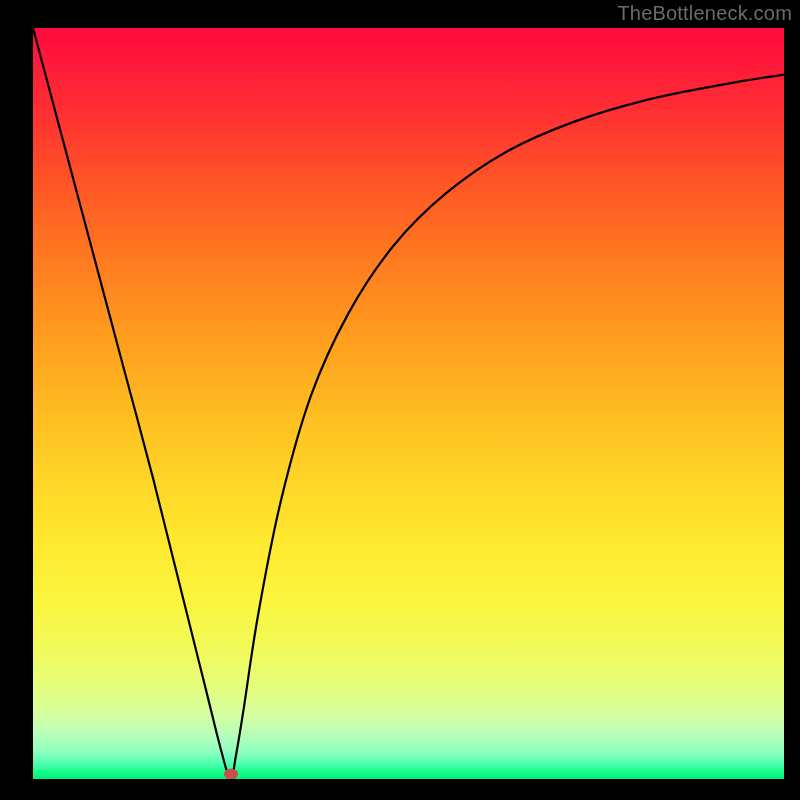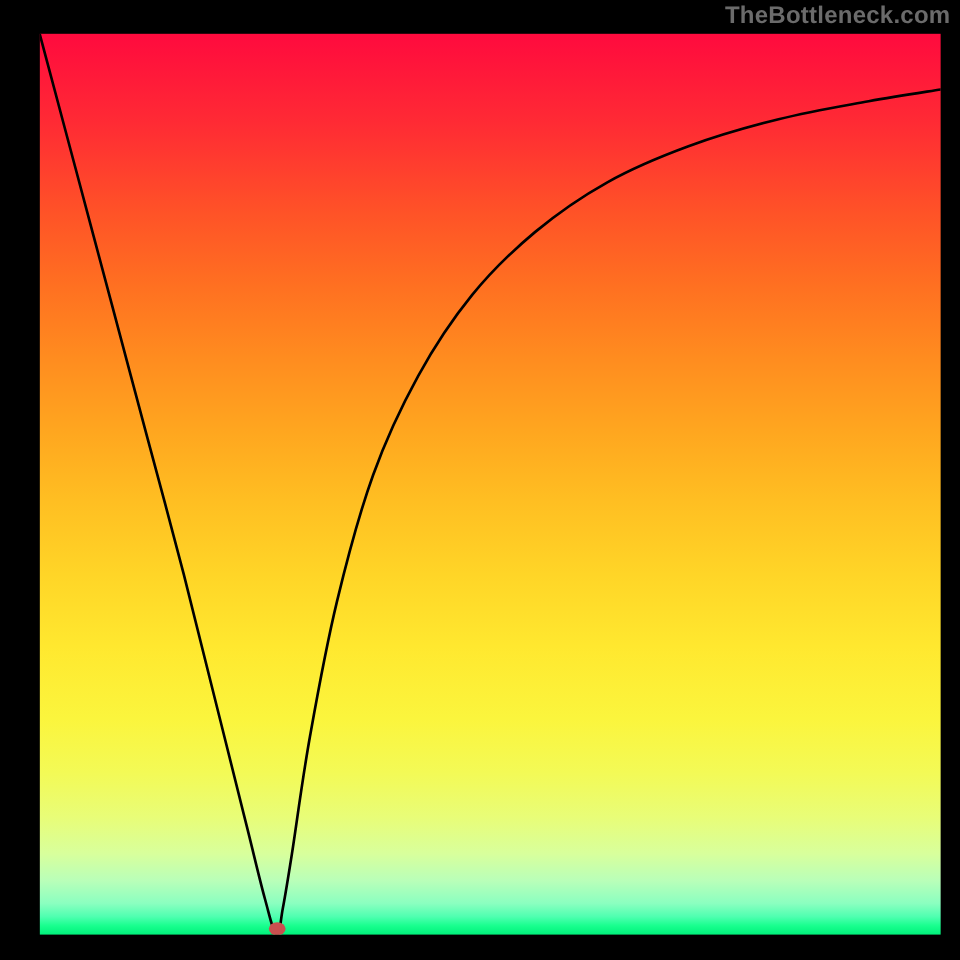--- a/index.html
+++ b/index.html
@@ -16,21 +16,21 @@
     width: 800px;
     height: 800px;
     background: #000;
   }
   .watermark {
     position: absolute;
     top: 2px;
     right: 8px;
     color: #6b6b6b;
     font-size: 20px;
-    font-weight: 700;
+    font-weight: 400;
     letter-spacing: 0.2px;
     z-index: 5;
   }
   .plot-area {
     position: absolute;
     left: 33px;
     top: 28px;
     width: 751px;
     height: 751px;
     overflow: hidden;

